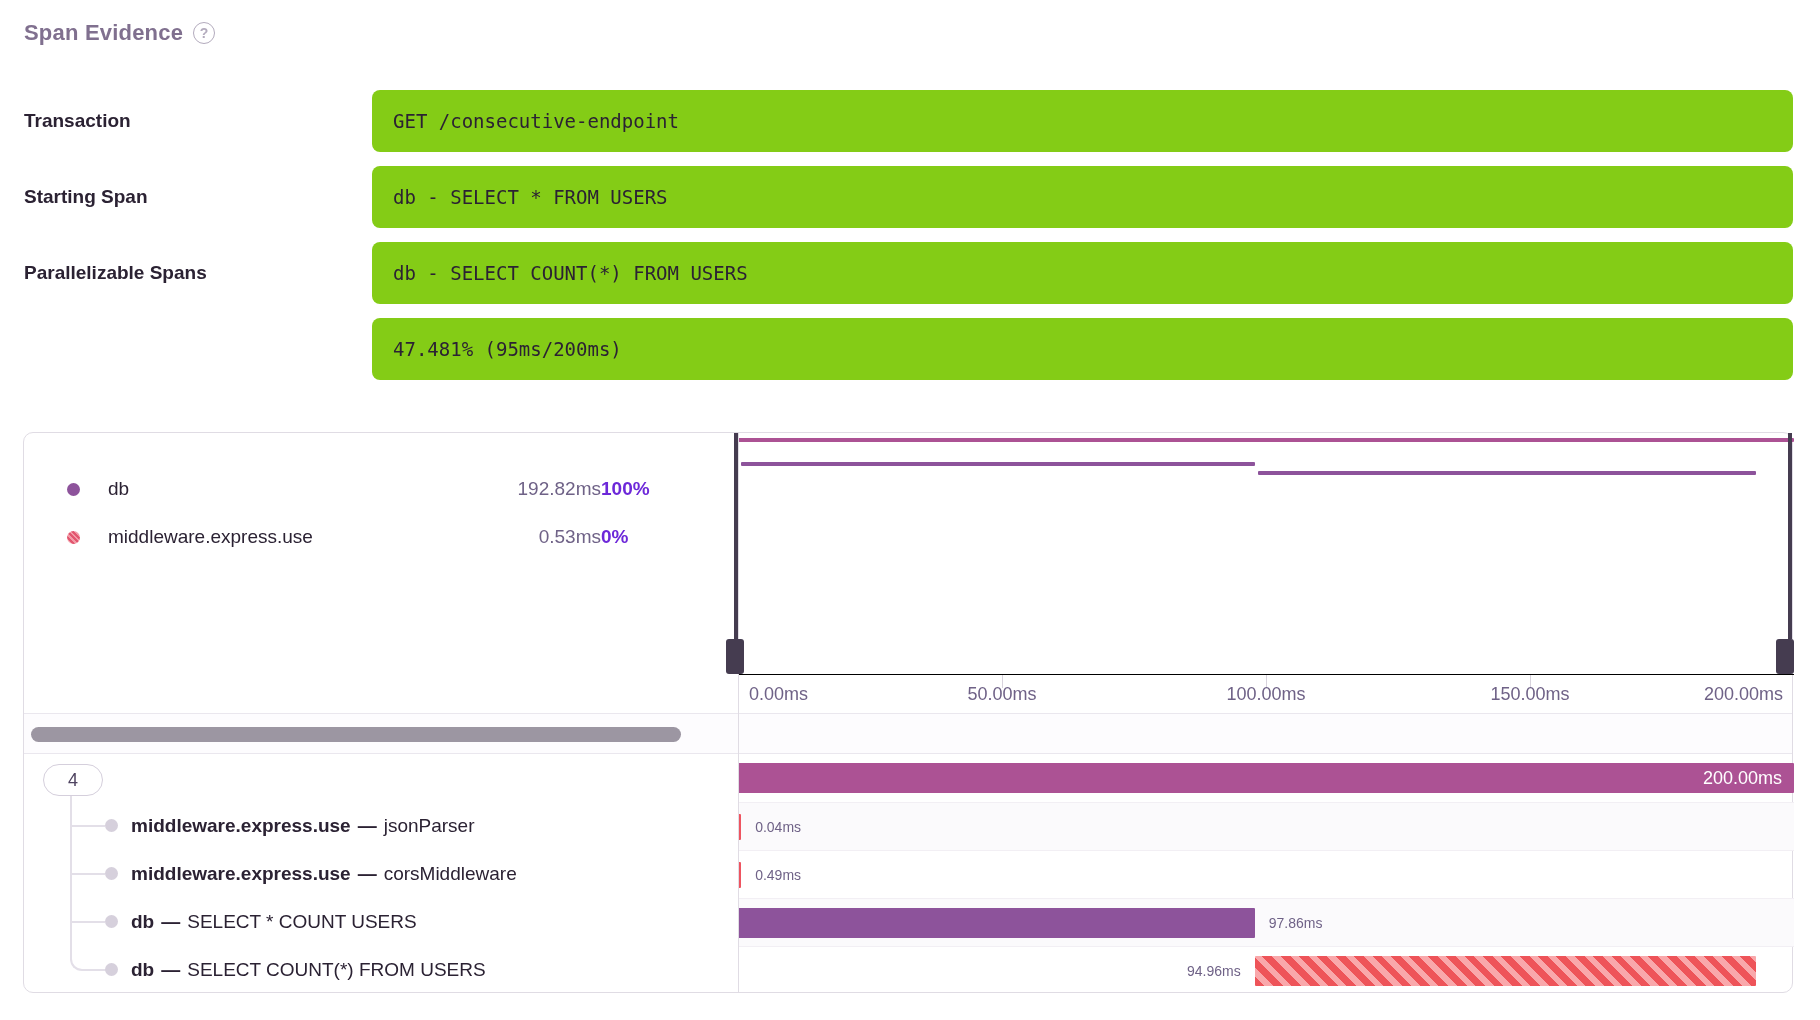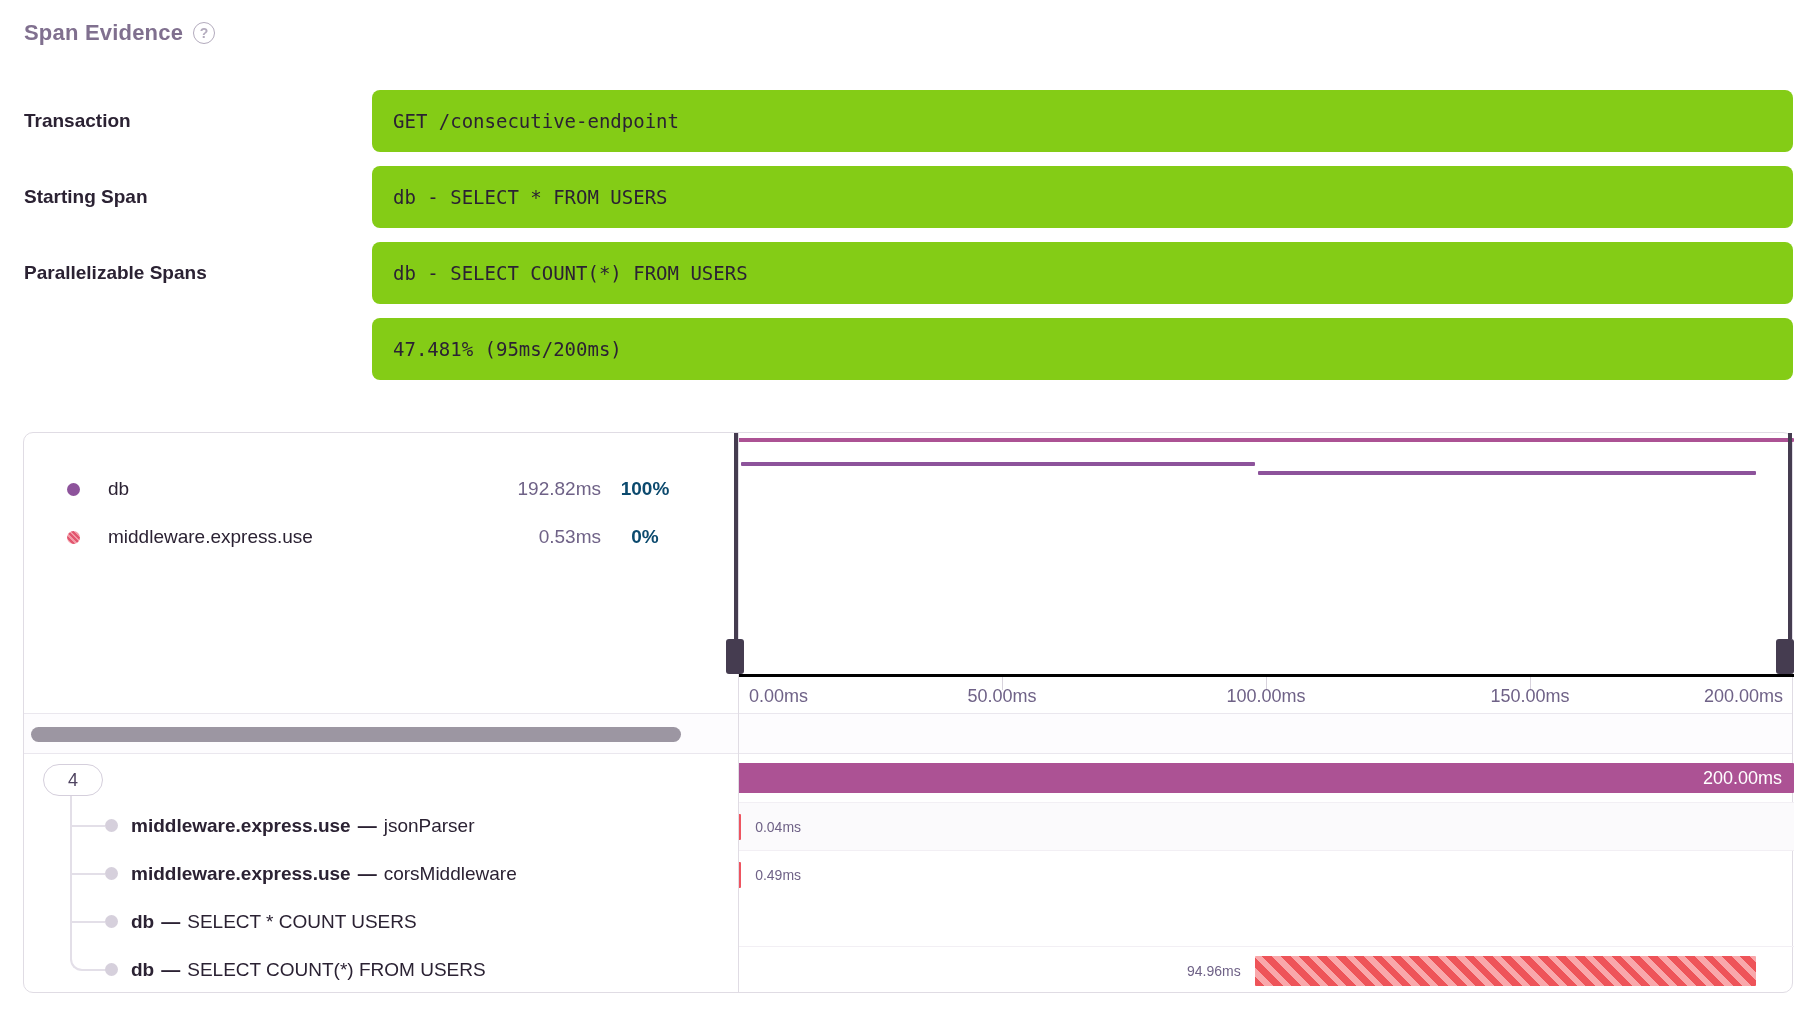--- a/index.html
+++ b/index.html
@@ -24,28 +24,28 @@
   .card { position:absolute; left:23px; top:432px; width:1770px; height:561px;
           border:1px solid #e0dce4; border-radius:10px; background:#fff; }
   .divider { position:absolute; left:714px; top:0; width:1px; height:100%; background:#e0dce4; z-index:3; }
   
   .legend { position:absolute; left:0; top:32px; width:694px; }
   .lg-row { display:flex; align-items:center; height:48px; padding-left:43px; padding-right:29px; cursor:pointer; }
   .lg-dot { width:13px; height:13px; border-radius:50%; margin-right:28px; flex:none; }
   .lg-dot.striped { background:repeating-linear-gradient(45deg,#e2566f 0 2px,#f29aa6 2px 4px); }
   .lg-name { flex:1; font-size:19px; color:#2b2233; }
   .lg-dur { width:130px; text-align:right; font-size:19px; color:#6f6287; }
-  .lg-pct { width:88px; text-align:center; font-size:19px; font-weight:600; color:#0c4a6e; }
+  .lg-pct { width:88px; text-align:left; font-size:19px; font-weight:600; color:#6d28d9; }
   
   .minimap { position:absolute; left:714px; top:0; width:1056px; height:241px; overflow:visible; }
   .mseg { position:absolute; height:4px; border-radius:1px; }
   .hline { position:absolute; top:0; width:4px; height:206px; background:#453c50; z-index:4; }
   .hblock { position:absolute; top:206px; width:18px; height:35px; background:#453c50; border-radius:3px; z-index:5; cursor:ew-resize; }
   
-  .axis { position:absolute; left:714px; top:241px; width:1056px; height:39px; border-top:3px solid #000000; }
+  .axis { position:absolute; left:714px; top:241px; width:1056px; height:39px; border-top:1px solid #000000; }
   .tick { position:absolute; top:0; width:1px; height:13px; background:#d8d3dd; }
   .tick.t1{left:25%;} .tick.t2{left:50%;} .tick.t3{left:75%;}
   .alab { position:absolute; top:0; line-height:39px; font-size:18px; color:#6f6287; white-space:nowrap; }
   .alab.a0{left:11px;} .alab.a1{left:25%; transform:translateX(-50%);}
   .alab.a2{left:50%; transform:translateX(-50%);} .alab.a3{left:75%; transform:translateX(-50%);}
   .alab.a4{right:11px;}
   
   .scrollrow { position:absolute; left:0; top:280px; width:100%; height:41px;
                border-top:1px solid #eae7ee; border-bottom:1px solid #eae7ee; background:#fdfcfe; }
   .thumb { position:absolute; left:7px; top:13px; width:650px; height:15px; border-radius:8px; background:#9c96a2; cursor:grab; }
@@ -146,20 +146,24 @@
       </div>
     </div>
     <div class="rrow alt bord" style="top:369px">
       <div class="bar tick-bar" style="left: 0%; width: 0.02%; background: rgb(238, 84, 96);"></div>
       <span class="dur-label" style="left: calc(0.3% + 14px);">0.04ms</span>
     </div>
     <div class="rrow bord" style="top:417px">
       <div class="bar tick-bar" style="left: 0%; width: 0.245%; background: rgb(238, 84, 96);"></div>
       <span class="dur-label" style="left: calc(0.3% + 14px);">0.49ms</span>
     </div>
+    <div class="rrow alt bord" style="top:465px">
+      <div class="bar" style="left: 0%; width: 48.93%; background: rgb(141, 83, 155);"></div>
+      <span class="dur-label" style="left: calc(48.93% + 14px);">97.86ms</span>
+    </div>
     <div class="rrow bord" style="top:513px">
       <div class="bar striped-bar" style="left: 48.93%; width: 47.48%;"></div>
       <span class="dur-label" style="right: calc(51.07% + 14px);">94.96ms</span>
     </div>
 
     <div class="badge">4</div>
 
     <div class="guide-v"></div>
     <div class="guide-l"></div>
     <div class="guide-h" style="top:392px"></div>

